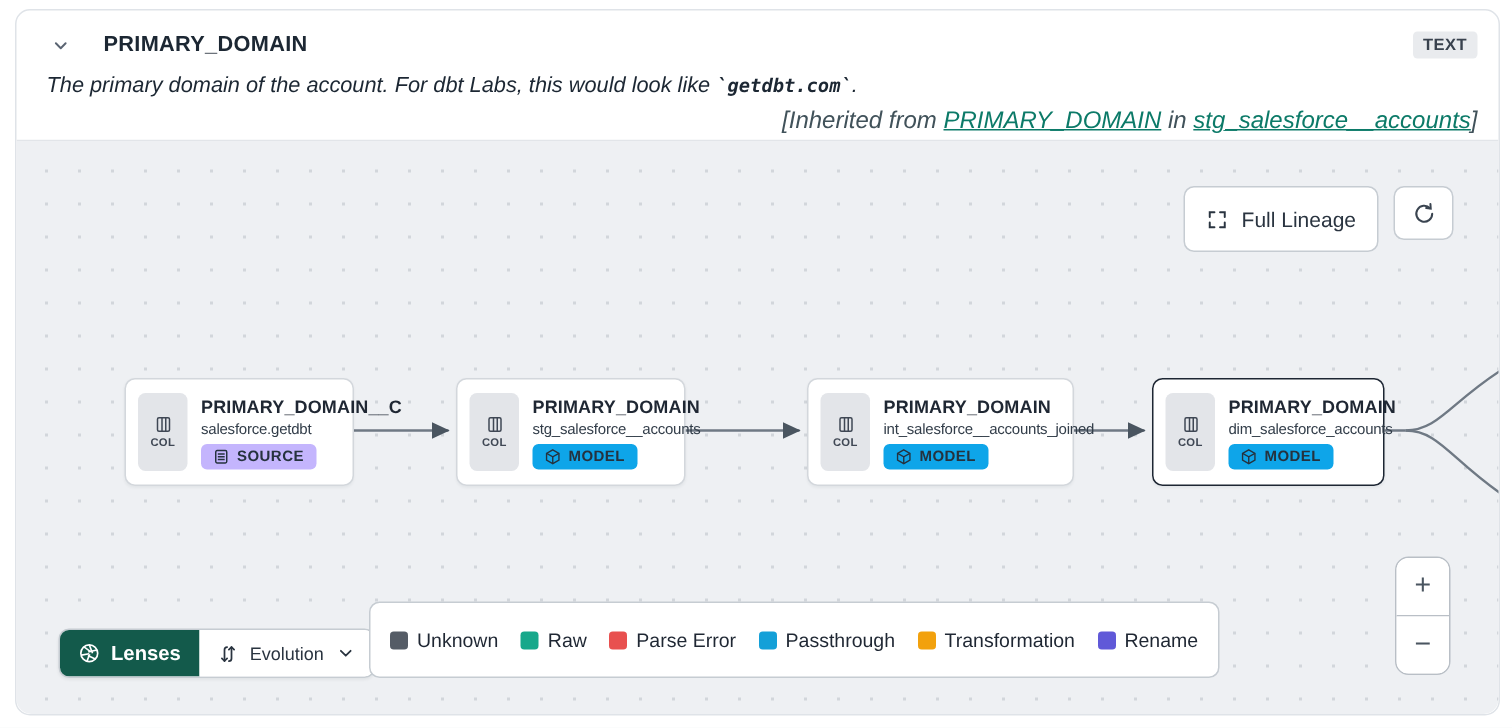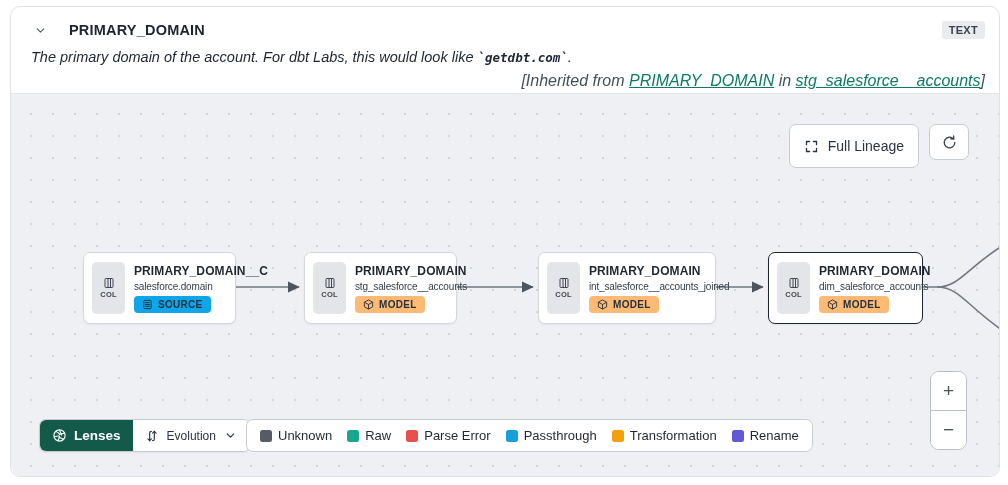--- a/index.html
+++ b/index.html
@@ -50,34 +50,34 @@
   .badge-rename     { background:#dcd9f9; color:#4a44b5; }
   .badge-passthrough{ background:#cfe7f8; color:#1878ab; }
   .col-block { width:33px; height:52px; background:#e3e5e9; border-radius:5px; display:flex;
                flex-direction:column; align-items:center; justify-content:center; gap:1px; flex:0 0 auto; }
   .col-block .col-label { font-size:7.5px; font-weight:700; color:#3f4754; letter-spacing:.2px; }
   .node-main { display:flex; flex-direction:column; align-items:flex-start; gap:3px; white-space:nowrap; }
   .node-title { font-size:12px; font-weight:700; color:#1f2733; letter-spacing:.1px; }
   .node-sub   { font-size:10px; color:#323d49; letter-spacing:-.15px; }
   .res-chip { display:flex; align-items:center; gap:5px; font-size:10px; font-weight:700;
               color:#25323e; padding:3px 8px; border-radius:4px; margin-top:1px; letter-spacing:.3px; }
-  .res-source { background:#0ea5e9; }
-  .res-model  { background:#fdba74; }
+  .res-source { background:#c4b5fd; }
+  .res-model  { background:#0ea5e9; }
 
   
   .lenses-bar { position:absolute; left:28px; bottom:24px; height:33px; display:flex;
                 border:1px solid #c6ccd2; border-radius:7px; overflow:hidden; background:#fff;
                 box-shadow:0 1px 2px rgba(20,30,40,.06); }
   .lenses-btn { display:flex; align-items:center; gap:7px; padding:0 12px; background:#135a4b;
                 color:#fff; font-size:13.5px; font-weight:700; border:none; cursor:pointer; font-family:inherit; }
   .lens-select { display:flex; align-items:center; gap:8px; padding:0 12px; background:#fff;
                  color:#2a3440; font-size:12px; border:none; cursor:pointer; font-family:inherit; }
 
   
-  .legend { position:absolute; left:235px; bottom:24px; height:33px; display:flex; align-items:center;
+  .legend { position:absolute; left:235px; bottom:24px; height:51px; display:flex; align-items:center;
             gap:15px; padding:0 13px; background:#fff; border:1px solid #c6ccd2; border-radius:7px; }
   .legend-item { display:flex; align-items:center; gap:6px; font-size:13px; color:#1f2733; }
   .swatch { width:12px; height:12px; border-radius:2.5px; }
 
   
   .zoomer { position:absolute; right:32px; bottom:26px; width:37px; background:#fff;
             border:1px solid #b9bfc6; border-radius:9px; overflow:hidden; display:flex; flex-direction:column; }
   .zoomer button { height:38px; background:#fff; border:none; font-size:19px; color:#4a5560;
                    cursor:pointer; font-family:inherit; }
   .zoomer .divider { height:1px; background:#b9bfc6; }
@@ -142,21 +142,21 @@
       <div class="col-block">
         <svg width="12" height="12" viewBox="0 0 24 24" fill="none" stroke="#3f4754" stroke-width="2">
             <rect x="4" y="3" width="16" height="18" rx="2"></rect>
             <line x1="10" y1="3" x2="10" y2="21"></line>
             <line x1="15" y1="3" x2="15" y2="21"></line>
           </svg>
         <span class="col-label">COL</span>
       </div>
       <div class="node-main">
         <span class="node-title">PRIMARY_DOMAIN__C</span>
-        <span class="node-sub">salesforce.domain</span>
+        <span class="node-sub">salesforce.getdbt</span>
         <span class="res-chip res-source">
           <svg width="11" height="11" viewBox="0 0 24 24" fill="none" stroke="#25323e" stroke-width="2.1">
               <rect x="4" y="3" width="16" height="18" rx="2"></rect>
               <line x1="7" y1="8" x2="17" y2="8"></line>
               <line x1="7" y1="12" x2="17" y2="12"></line>
               <line x1="7" y1="16" x2="17" y2="16"></line>
             </svg>
           <span>SOURCE</span>
         </span>
       </div>

